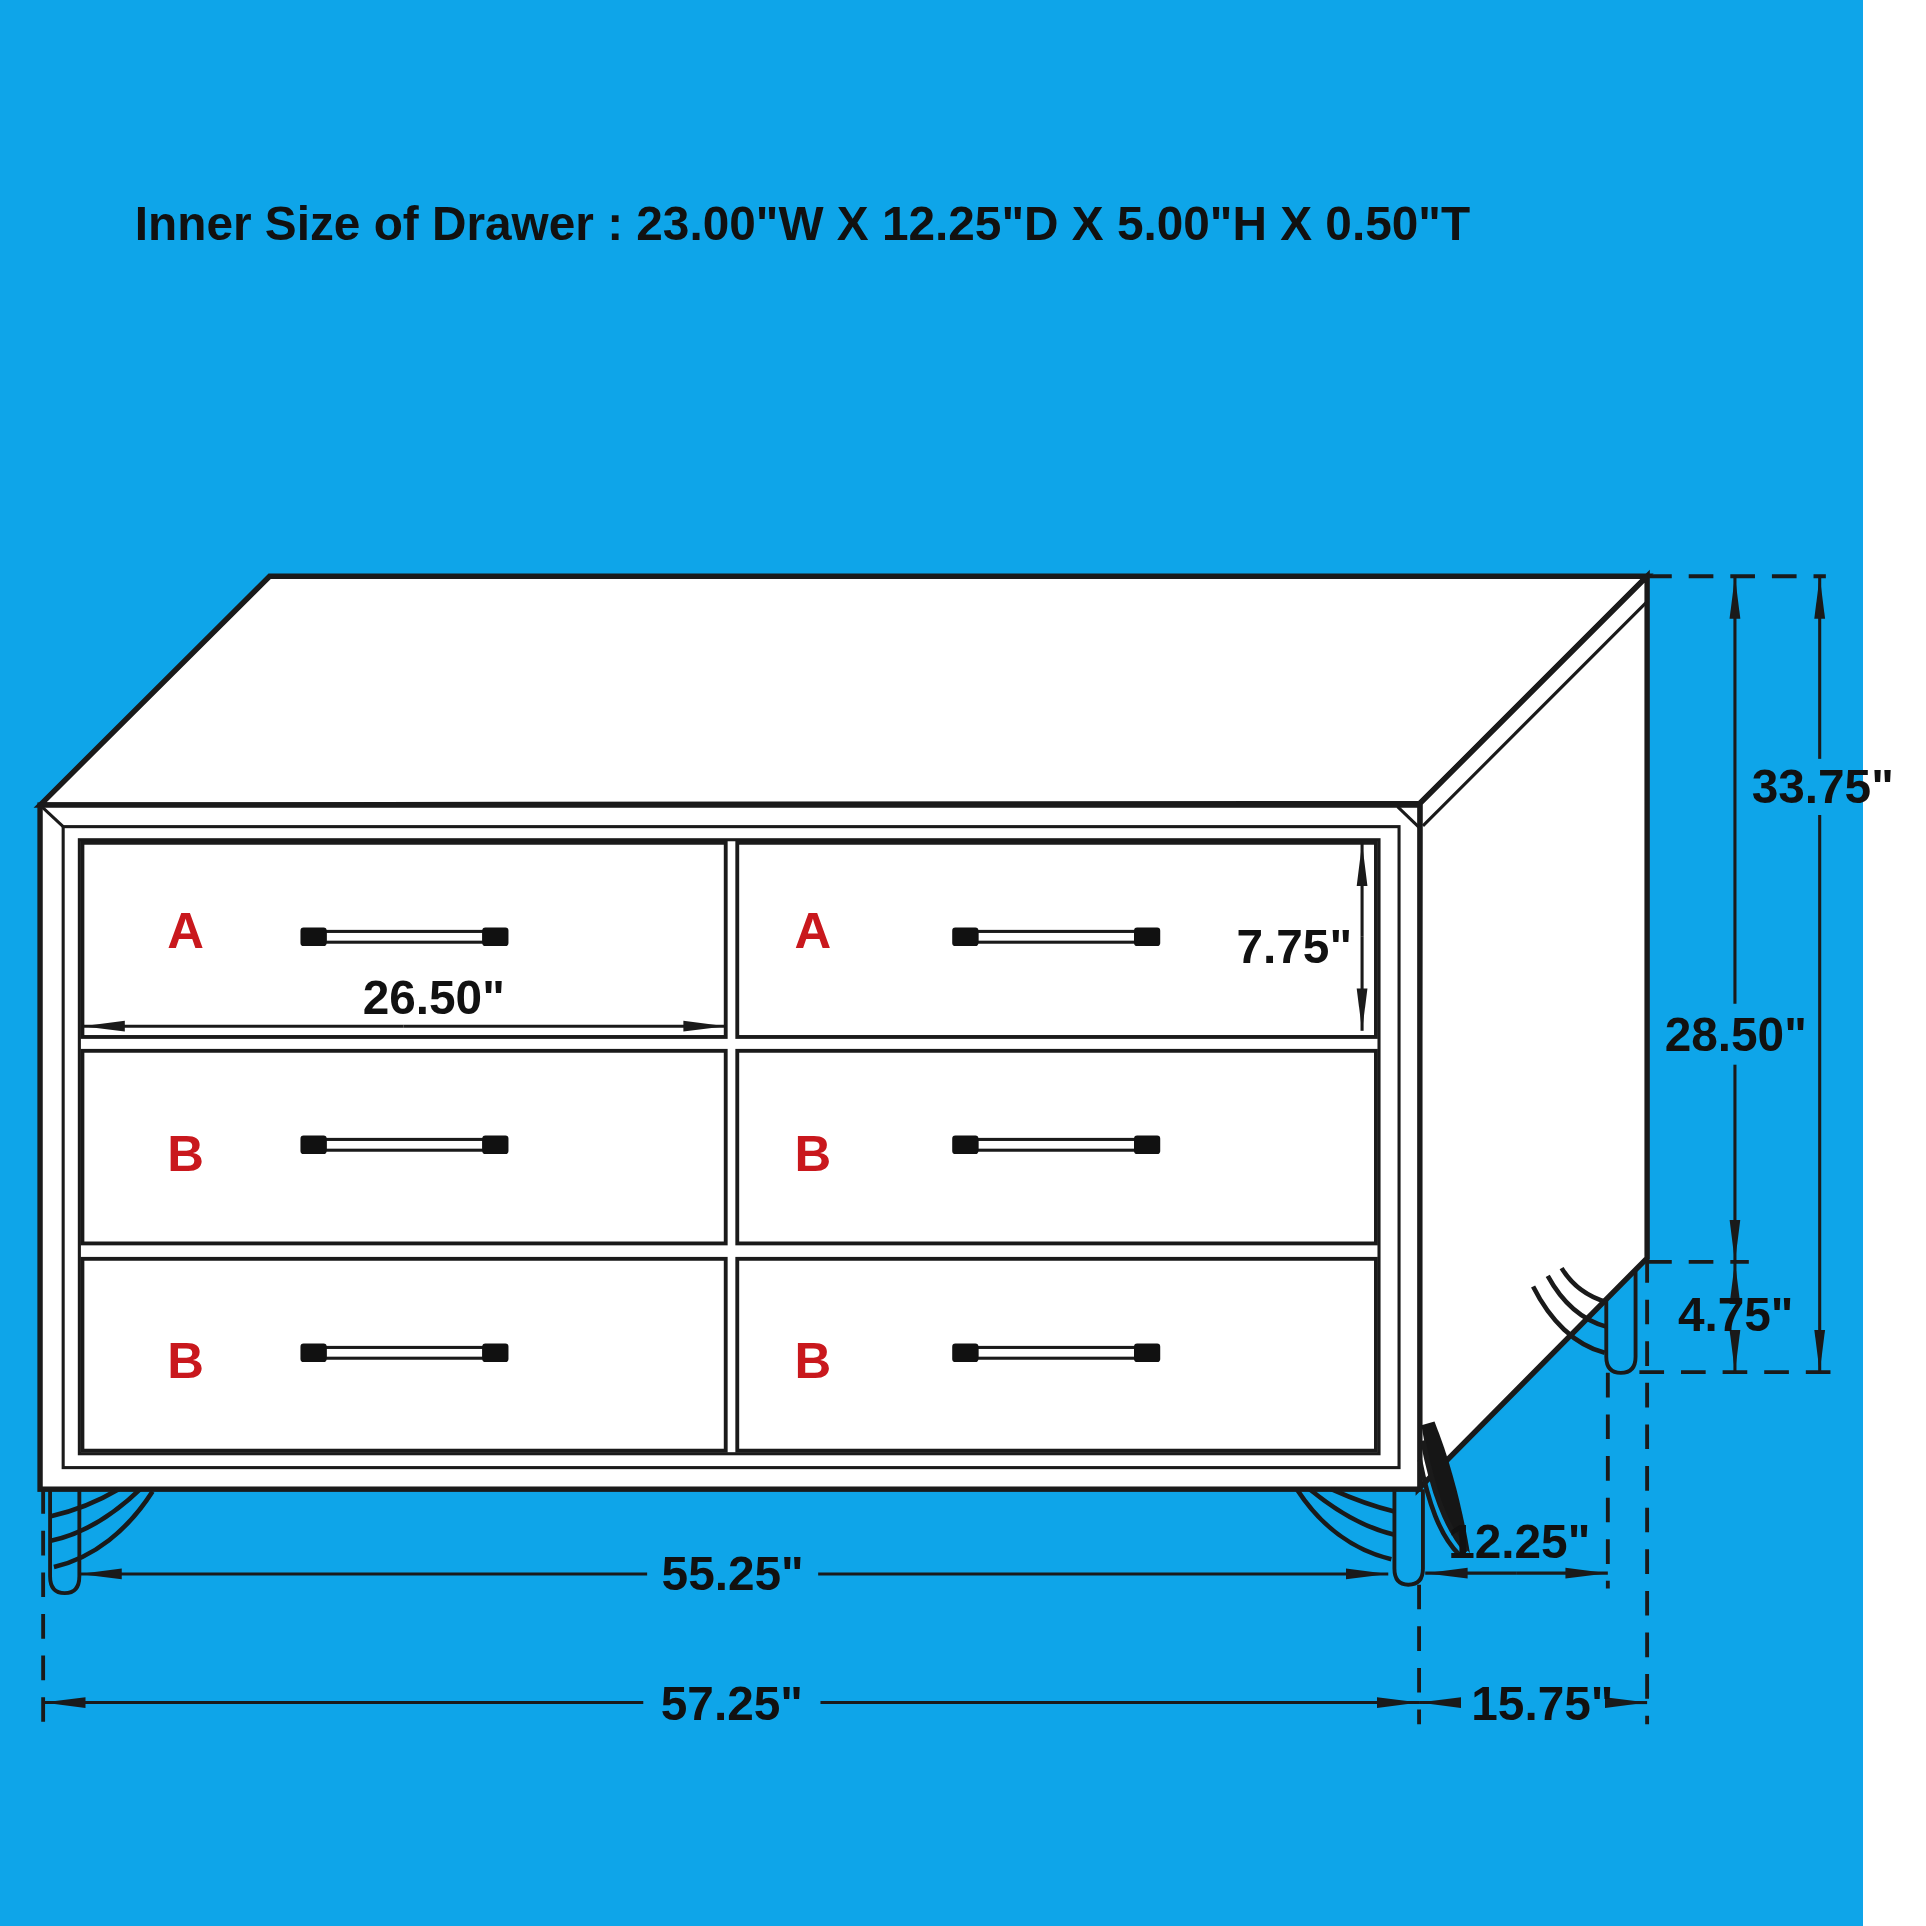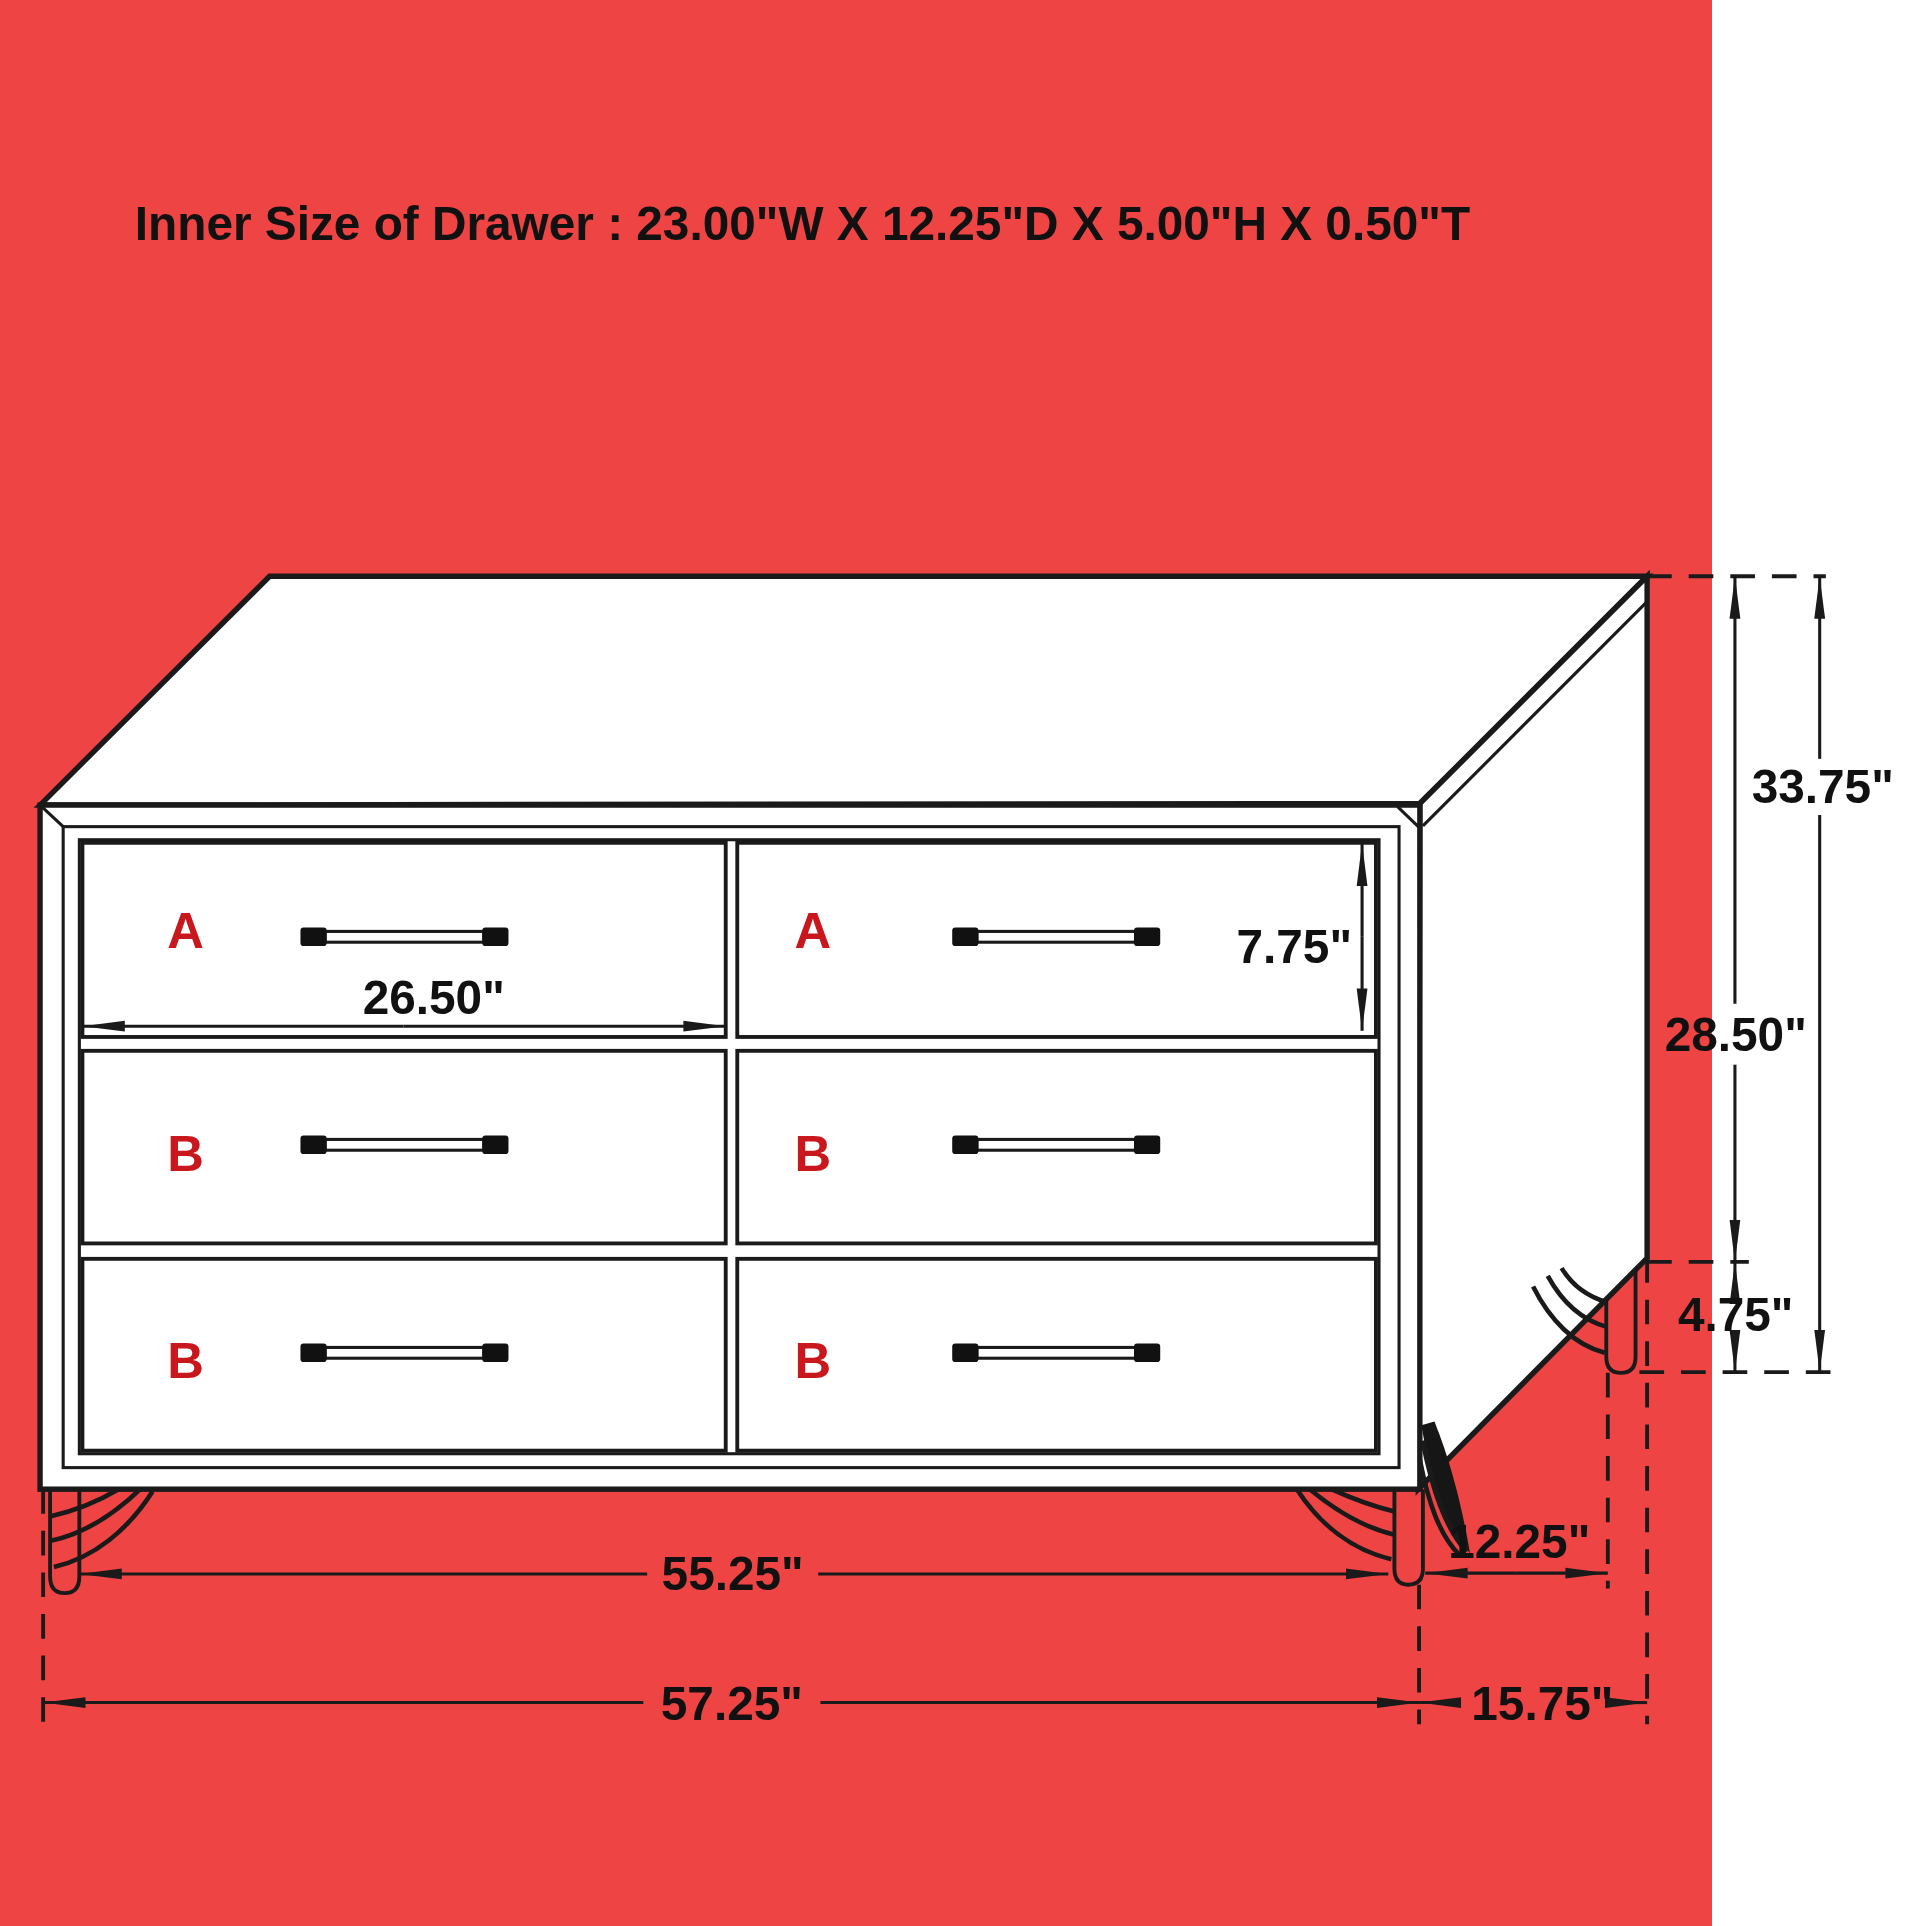--- a/index.html
+++ b/index.html
@@ -1,16 +1,16 @@
 <!DOCTYPE html>
 <html style="font-size:12.3px"><head>
 <meta charset="utf-8">
 <style>
   html,body{margin:0;padding:0;background:#ffffff;}
-  .page{width:1712px;height:1926px;position:relative;background:#ef4444;font-family:"Liberation Sans",sans-serif;}
+  .page{width:1863px;height:1926px;position:relative;background:#0ea5e9;font-family:"Liberation Sans",sans-serif;}
   svg{display:block;}
   .ln{stroke:#1a1a1a;fill:none;} .w5{stroke-width:5;} .w4{stroke-width:4;} .w6{stroke-width:6;}
   .face{fill:#ffffff;stroke:#1a1a1a;stroke-width:7;stroke-linejoin:miter;}
   .drawer{fill:#ffffff;stroke:#1a1a1a;stroke-width:5;}
   .dash{stroke:#1a1a1a;stroke-width:5;fill:none;stroke-dasharray:32 22;}
   .dim{stroke:#1a1a1a;stroke-width:4;fill:none;}
   .dimtxt{font-weight:700;font-size:62px;fill:#111111;font-family:"Liberation Sans",sans-serif;}
   .lettertxt{font-weight:700;font-size:66px;fill:#c9181d;font-family:"Liberation Sans",sans-serif;}
   .titletxt{font-weight:700;font-size:62px;fill:#111111;font-family:"Liberation Sans",sans-serif;}
   .capfill{fill:#111111;}

